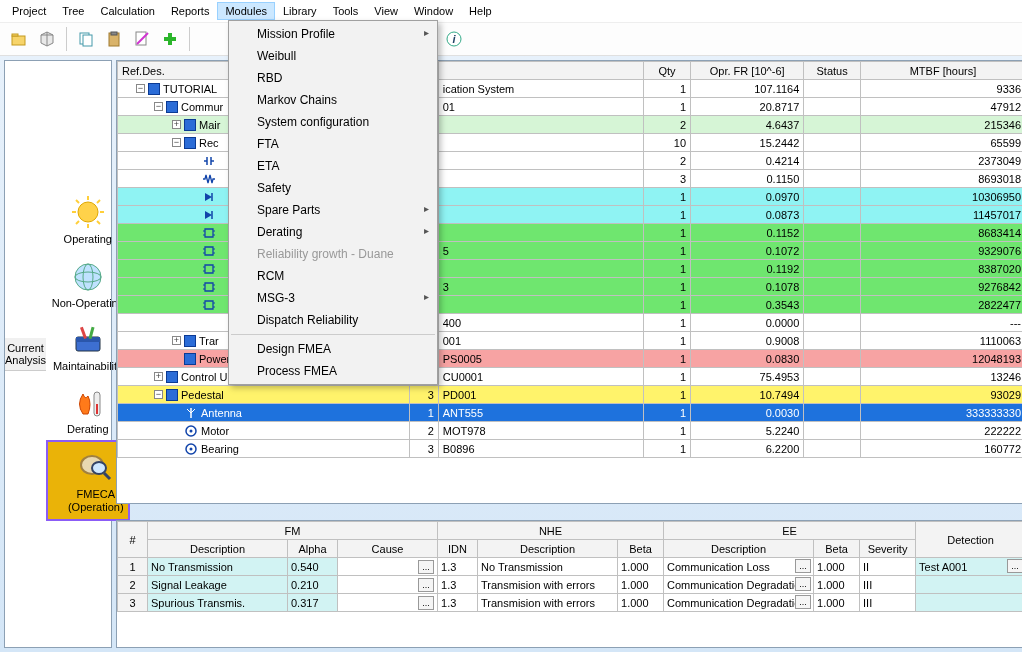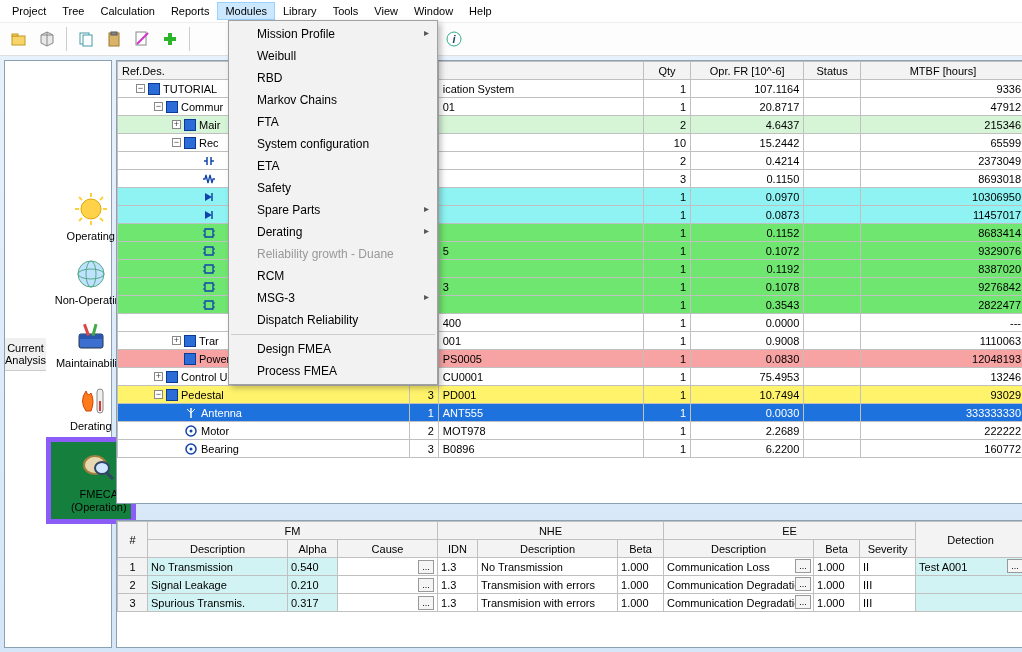--- a/index.html
+++ b/index.html
@@ -13,21 +13,21 @@
 
 .toolbar { height: 34px; display: flex; align-items: center; padding: 0 6px; gap: 2px; background: #fdfdfd; border-top: 1px solid #eee; border-bottom: 1px solid #e0e0e0; }
 .tbtn { width: 26px; height: 26px; display: flex; align-items: center; justify-content: center; border: 1px solid transparent; border-radius: 2px; }
 .tsep { width: 1px; height: 24px; background: #ccc; margin: 0 4px; }
 
 
 .main { display: flex; height: calc(652px - 22px - 34px); padding: 4px; gap: 4px; background: linear-gradient(#e7f1fb,#d4e6f7); }
 .sidebar { width: 108px; background: #fff; border: 1px solid #8ca0b4; display: flex; flex-direction: row; align-items: center; }
 .sidebar-title { width: 100%; text-align: center; padding: 4px 0; border-bottom: 1px solid #ccc; background: #f0f0f0; }
 .side-item { width: 100%; display: flex; flex-direction: column; align-items: center; padding: 6px 0 4px; cursor: default; }
-.side-item.sel { background: #15803d; border: 5px solid #8b5cf6; padding-left: 16px; }
+.side-item.sel { background: #eab308; border: 2px solid #8b5cf6; padding-left: 16px; }
 .side-ico { width: 44px; height: 40px; display: flex; align-items: center; justify-content: center; }
 
 .content { flex: 1; display: flex; flex-direction: column; gap: 16px; }
 .grid-wrap { flex: 1; background: #fff; border: 1px solid #8ca0b4; overflow: hidden; position: relative; }
 .fmeca-wrap { height: 128px; background: #fff; border: 1px solid #8ca0b4; overflow: hidden; }
 
 
 .grid { width: 100%; border-collapse: collapse; table-layout: fixed; }
 .grid th, .grid td { border: 1px solid #c0c0c0; padding: 1px 4px; height: 18px; white-space: nowrap; overflow: hidden; text-overflow: clip; }
 .grid th { background: #f3f3f3; font-weight: normal; }
@@ -79,22 +79,22 @@
     <div class="mitem">View</div>
     <div class="mitem">Window</div>
     <div class="mitem">Help</div>
   </div>
 
 <div class="dropdown" id="dropdown">
     <div class="ditem arrow">Mission Profile</div>
     <div class="ditem">Weibull</div>
     <div class="ditem">RBD</div>
     <div class="ditem">Markov Chains</div>
+    <div class="ditem">System configuration</div>
     <div class="ditem">FTA</div>
-    <div class="ditem">System configuration</div>
     <div class="ditem">ETA</div>
     <div class="ditem">Safety</div>
     <div class="ditem arrow">Spare Parts</div>
     <div class="ditem arrow">Derating</div>
     <div class="ditem disabled">Reliability growth - Duane</div>
     <div class="ditem">RCM</div>
     <div class="ditem arrow">MSG-3</div>
     <div class="ditem">Dispatch Reliability</div>
     <div class="dsep"></div>
     <div class="ditem">Design FMEA</div>
@@ -627,21 +627,21 @@
                       <circle cx="7" cy="7" r="5" fill="none" stroke="#14a" stroke-width="1.5"></circle>
                       <circle cx="7" cy="7" r="1.5" fill="#14a"></circle>
                     </svg>
                   </span>
                   <span>Motor</span>
                 </div>
               </td>
               <td class="num">2</td>
               <td>MOT978</td>
               <td class="num">1</td>
-              <td class="num">2.2689</td>
+              <td class="num">5.2240</td>
               <td class="ctr"></td>
               <td class="num">222222</td>
             </tr>
             <tr class="bg-white">
               <td>
                 <div class="tree-cell">
                   <span class="tree-ind" style="width:50px"></span>
                   <span style="display:inline-block;width:12px"></span>
                   <span class="comp-ico">
                     <svg width="14" height="14">

